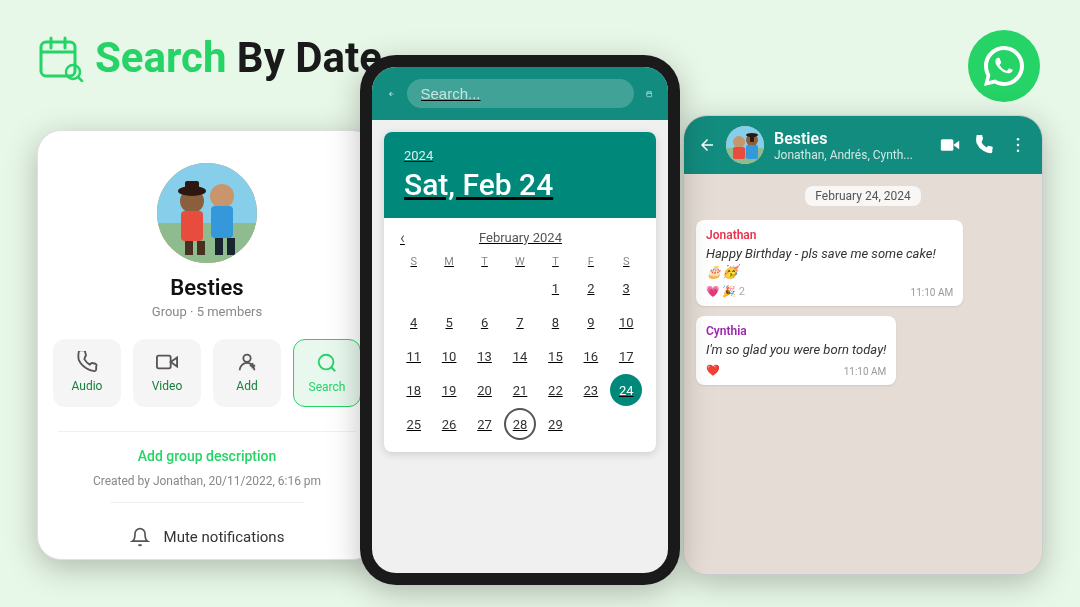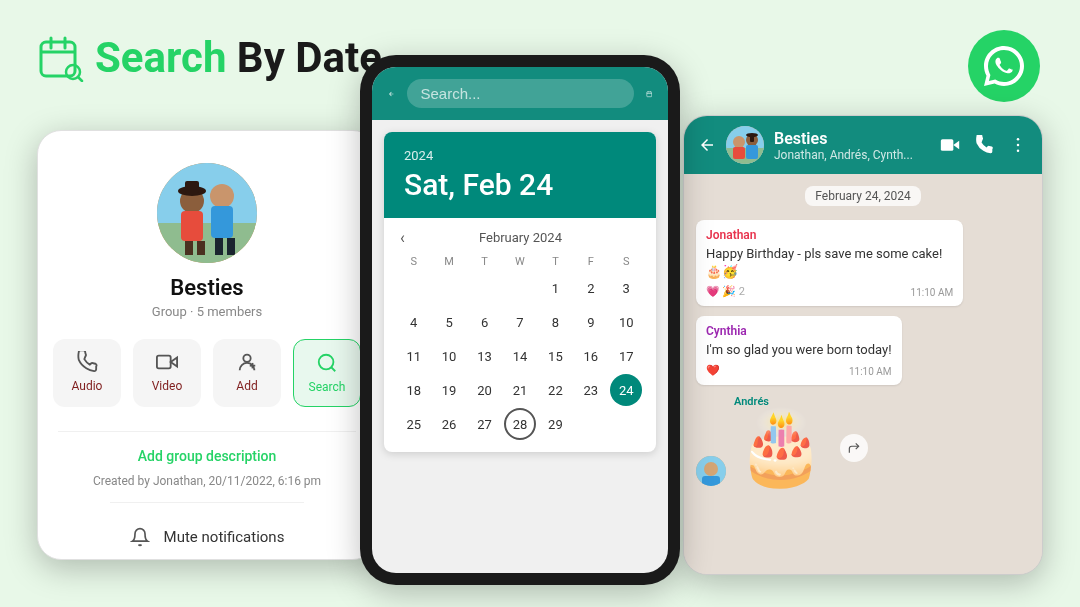--- a/index.html
+++ b/index.html
@@ -71,20 +71,21 @@
     .phone-middle {
       left: 360px;
       top: 55px;
       width: 320px;
       height: 530px;
       background: #1a1a1a;
       border-radius: 36px;
       z-index: 10;
       display: flex;
       flex-direction: column;
+      text-decoration: underline;
     }
     .phone-middle-inner {
       margin: 12px;
       border-radius: 24px;
       overflow: hidden;
       flex: 1;
       background: #f0f0f0;
       display: flex;
       flex-direction: column;
     }
@@ -138,21 +139,21 @@
       display: flex;
       gap: 12px;
       margin-bottom: 16px;
     }
     .action-btn {
       display: flex;
       flex-direction: column;
       align-items: center;
       gap: 6px;
       font-size: 12px;
-      color: #7f1d1d;
+      color: #15803d;
       background: #f5f5f5;
       border-radius: 12px;
       padding: 12px 14px;
       cursor: pointer;
       min-width: 68px;
     }
     .action-btn.active {
       background: #e8f8ee;
       color: #25d366;
       border: 1.5px solid #25d366;
@@ -348,20 +349,21 @@
       font-size: 12px;
       font-weight: 600;
       margin-bottom: 3px;
     }
     .bubble-name.jonathan { color: #e8344e; }
     .bubble-name.cynthia { color: #9c27b0; }
     .bubble-text {
       font-size: 13px;
       color: #333;
       line-height: 1.4;
+      font-style: italic;
     }
     .bubble-time {
       font-size: 10px;
       color: #999;
       text-align: right;
       margin-top: 2px;
     }
     .forward-btn {
       width: 28px;
       height: 28px;
@@ -603,35 +605,14 @@
 
     <div class="chat-bubble">
       <div class="bubble-name cynthia">Cynthia</div>
       <div class="bubble-text">I'm so glad you were born today!</div>
       <div style="display:flex; align-items:center; justify-content:space-between; margin-top:4px;">
         <span style="font-size:11px;">❤️</span>
         <span class="bubble-time">11:10 AM</span>
       </div>
     </div>
 
-    <div style="display:flex; align-items:flex-end; gap:8px;">
-      <div class="chat-avatar" style="width:30px;height:30px;flex-shrink:0;">
-        <svg viewBox="0 0 30 30" width="30" height="30" xmlns="http://www.w3.org/2000/svg">
-          <rect width="30" height="30" fill="#87ceeb"></rect>
-          <circle cx="15" cy="13" r="7" fill="#d4a574"></circle>
-          <rect x="6" y="20" width="18" height="12" fill="#3498db" rx="3"></rect>
-        </svg>
-      </div>
-      <div style="display:flex;flex-direction:column;">
-        <div style="font-size:11px;color:#00897b;font-weight:600;margin-bottom:2px;">Andrés</div>
-        <div style="display:flex;align-items:flex-end;gap:6px;">
-          <div style="font-size:72px;line-height:1;padding:2px;">🎂</div>
-          <div class="forward-btn">
-            <svg width="14" height="14" viewBox="0 0 24 24" fill="none" stroke="#555" stroke-width="2">
-                <polyline points="15 14 20 9 15 4"></polyline>
-                <path d="M4 20v-7a4 4 0 014-4h12"></path>
-              </svg>
-          </div>
-        </div>
-      </div>
-    </div>
   </div>
 </div>
 
 </body></html>

